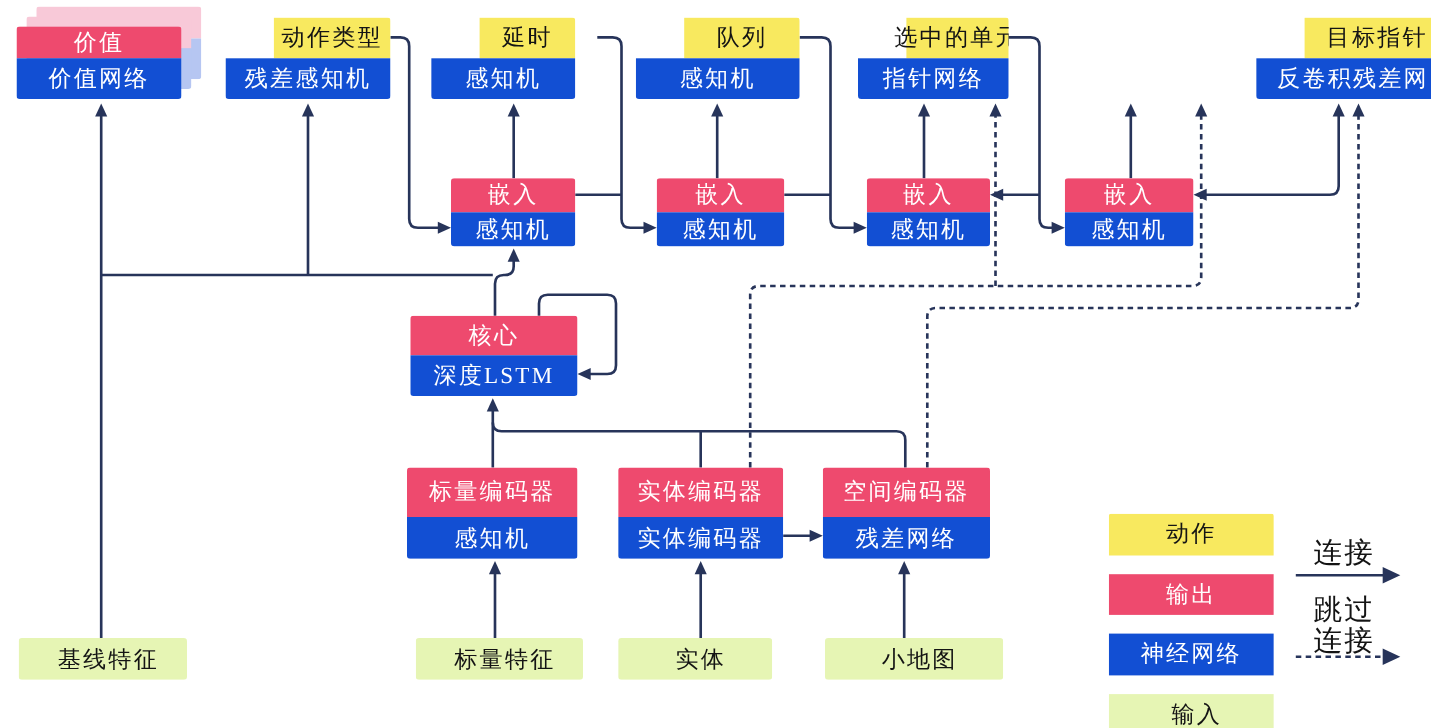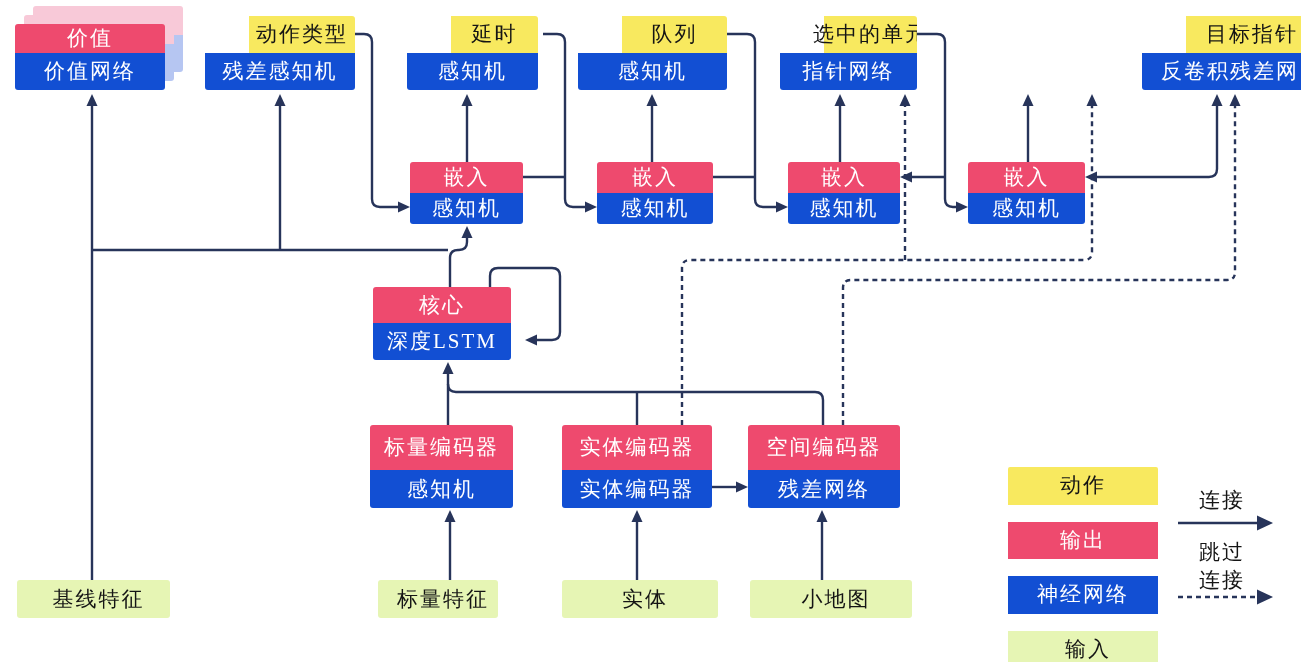--- a/index.html
+++ b/index.html
@@ -25,21 +25,21 @@
   .part.gb{background:var(--ghost-blue);}
   .row-top .t{height:37px;margin-left:44px;} .row-top .b{height:37px;}
   .value-card .t{height:29px;} .value-card .b{height:37px;}
   .row-embed .t{height:31px;} .row-embed .b{height:31px;}
   .core-node .t{height:36px;} .core-node .b{height:37px;}
   .row-enc .t{height:45px;} .row-enc .b{height:38px;}
   .row-input{height:38px;}
   .legend-stack{position:absolute;z-index:2;display:flex;flex-direction:column;
         border-radius:2px;overflow:hidden;gap:17px;}
   .legend-stack .part{height:37.5px;}
-  .legend-label{position:absolute;z-index:2;font-size:21px;letter-spacing:2px;
+  .legend-label{position:absolute;z-index:2;font-size:26px;letter-spacing:2px;
         color:var(--dark-text);text-align:center;line-height:1;}
 </style>
 </head>
 <body>
 
 <div id="stage">
 
   <svg id="wires" width="1301" height="662" viewBox="0 0 1301 662">
     <g stroke="#27345a" stroke-width="2.4" fill="none">
 
@@ -133,21 +133,21 @@
   </div>
   <div class="node value-card" style="left:15px;top:24px;width:150px">
     <div class="part pink t">价值</div>
     <div class="part blue b">价值网络</div>
   </div>
 
   <div class="node row-top" style="left:205px;top:16px;width:150px">
     <div class="part yellow t">动作类型</div>
     <div class="part blue b">残差感知机</div>
   </div>
-  <div class="node row-top" style="left:407px;top:16px;width:131px">
+  <div class="node row-top" style="left:392px;top:16px;width:131px">
     <div class="part yellow t">延时</div>
     <div class="part blue b">感知机</div>
   </div>
   <div class="node row-top" style="left:578px;top:16px;width:149px">
     <div class="part yellow t">队列</div>
     <div class="part blue b">感知机</div>
   </div>
   <div class="node row-top" style="left:780px;top:16px;width:137px">
     <div class="part yellow t">选中的单元</div>
     <div class="part blue b">指针网络</div>
@@ -167,45 +167,45 @@
   </div>
   <div class="node row-embed" style="left:788px;top:162px;width:112px">
     <div class="part pink t">嵌入</div>
     <div class="part blue b">感知机</div>
   </div>
   <div class="node row-embed" style="left:968px;top:162px;width:117px">
     <div class="part pink t">嵌入</div>
     <div class="part blue b">感知机</div>
   </div>
 
-  <div class="node core-node" style="left:373px;top:287px;width:138px">
+  <div class="node core-node" style="left:373px;top:287px;width:152px">
     <div class="part pink t">核心</div>
     <div class="part blue b">深度LSTM</div>
   </div>
 
-  <div class="node row-enc" style="left:370px;top:425px;width:143px">
+  <div class="node row-enc" style="left:370px;top:425px;width:155px">
     <div class="part pink t">标量编码器</div>
     <div class="part blue b">感知机</div>
   </div>
   <div class="node row-enc" style="left:562px;top:425px;width:150px">
     <div class="part pink t">实体编码器</div>
     <div class="part blue b">实体编码器</div>
   </div>
   <div class="node row-enc" style="left:748px;top:425px;width:152px">
     <div class="part pink t">空间编码器</div>
     <div class="part blue b">残差网络</div>
   </div>
 
   <div class="node" style="left:17px;top:580px;width:153px">
     <div class="part green row-input">基线特征</div>
   </div>
-  <div class="node" style="left:378px;top:580px;width:120px">
+  <div class="node" style="left:378px;top:580px;width:152px">
     <div class="part green row-input">标量特征</div>
   </div>
-  <div class="node" style="left:562px;top:580px;width:156px">
+  <div class="node" style="left:562px;top:580px;width:140px">
     <div class="part green row-input">实体</div>
   </div>
   <div class="node" style="left:750px;top:580px;width:162px">
     <div class="part green row-input">小地图</div>
   </div>
 
   <div class="legend-stack" style="left:1008px;top:467px;width:150px">
     <div class="part yellow">动作</div>
     <div class="part pink">输出</div>
     <div class="part blue">神经网络</div>

